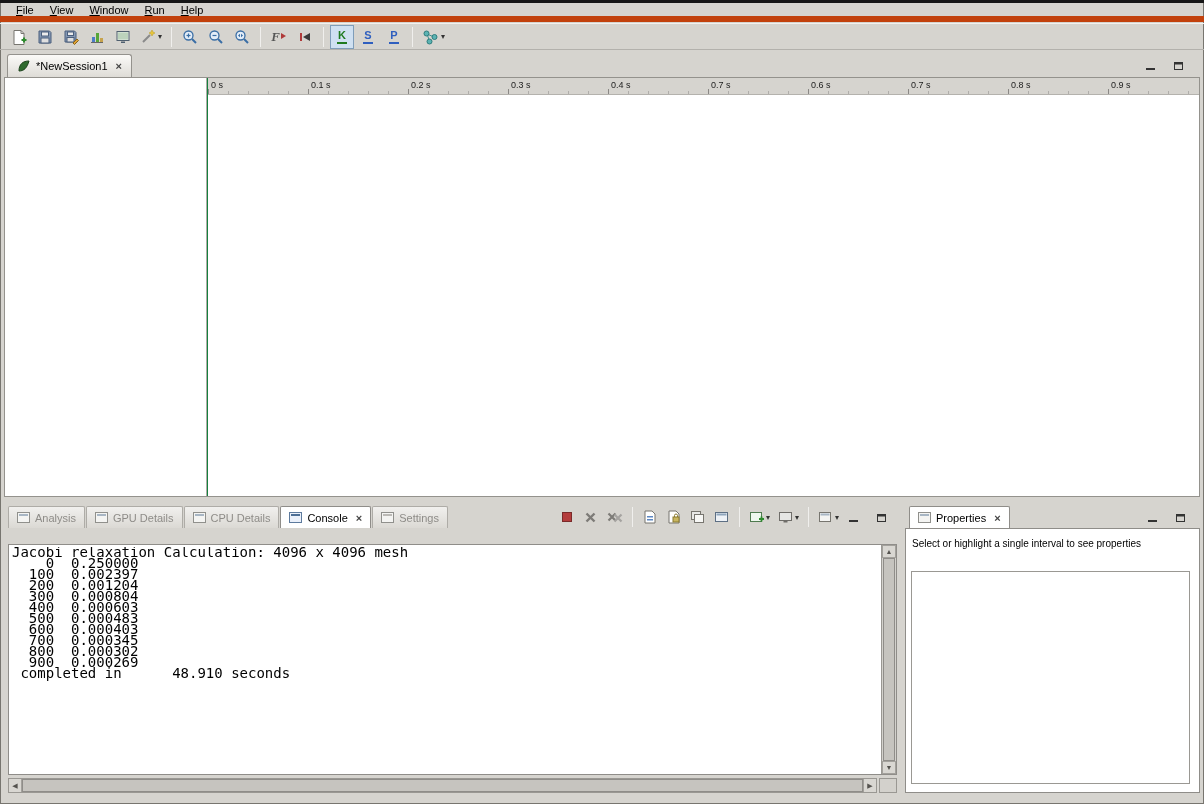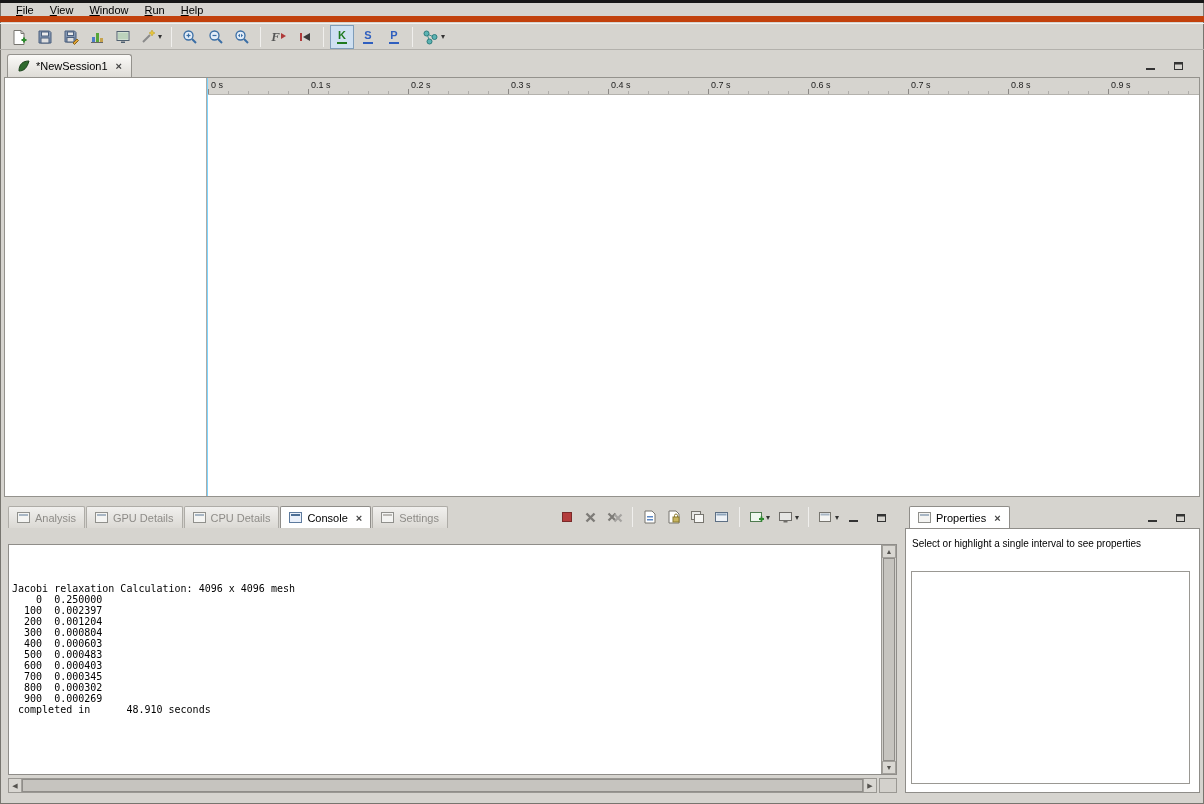--- a/index.html
+++ b/index.html
@@ -22,21 +22,21 @@
   .letter{font-weight:bold;font-size:11px;border-bottom:2px solid currentColor;padding:0 1px 1px 1px;line-height:11px;}
   .marker-f{font-family:"Liberation Serif",serif;font-style:italic;font-weight:bold;font-size:13px;color:#555;}
 
   
   .editor{position:absolute;left:4px;top:53px;width:1196px;height:444px;}
   .editor-tab{position:absolute;left:3px;top:1px;height:23px;display:flex;align-items:center;gap:5px;padding:0 9px;background:linear-gradient(#fbfaf8,#dedcd7);border:1px solid #94928d;border-bottom:none;border-radius:3px 3px 0 0;font-size:11px;color:#000;}
   .tab-close{font-size:11px;font-weight:bold;color:#444;margin-left:3px;cursor:default;}
   .minmax{position:absolute;display:flex;gap:13px;align-items:center;}
   .editor .minmax{right:14px;top:6px;}
   .mm-btn{width:15px;height:13px;display:flex;align-items:center;justify-content:center;}
-  .editor-body{position:absolute;left:0;top:24px;right:0;bottom:0;background:#7dd3fc;border:1px solid #94928d;}
+  .editor-body{position:absolute;left:0;top:24px;right:0;bottom:0;background:#15803d;border:1px solid #94928d;}
   .names-col{position:absolute;left:0;top:0;bottom:0;width:202px;background:#fff;border-right:1px solid #aeaca7;}
   .ruler{position:absolute;left:203px;right:0;top:0;height:17px;background:#d6d4cf;border-bottom:1px solid #b4b2ad;}
   .ruler .tick-label{position:absolute;top:2px;font-size:9px;color:#1c1c1c;white-space:nowrap;}
   .ruler .tick{position:absolute;bottom:0;width:1px;height:5px;background:#8a8885;}
   .ruler .tick.minor{height:3px;background:#b0aeaa;}
   .timeline-canvas{position:absolute;left:203px;right:0;top:17px;bottom:0;background:#fff;}
 
   
   .b-tabbar{position:absolute;left:0;top:0;right:0;height:25px;display:flex;align-items:flex-end;padding-left:4px;text-align:right;}
   .b-tab{height:22px;display:flex;align-items:center;gap:5px;padding:0 8px;font-size:11px;color:#8e8c88;background:linear-gradient(#f1f0ee,#dbd9d4);border:1px solid #aeaca7;border-bottom:none;border-radius:2px 2px 0 0;margin-right:1px;white-space:nowrap;}
@@ -47,21 +47,21 @@
   .console-tab-icon::after{background:#4d6f96;}
   .settings-tab-icon::after{background:#bcbab6;}
 
   
   .console-panel{position:absolute;left:4px;top:503px;width:897px;height:294px;}
   .bl-toolbar{position:absolute;right:58px;top:3px;display:flex;align-items:center;}
   .bl-toolbar .tb-btn{height:22px;min-width:22px;}
   .console-panel .minmax{right:12px;top:8px;}
   .terminated-line{position:absolute;left:4px;right:4px;top:26px;height:15px;font-size:10px;color:#000;white-space:nowrap;overflow:hidden;}
   .console-box{position:absolute;left:4px;right:4px;top:41px;bottom:22px;background:#fff;border:1px solid #8f8d89;}
-  .console-pre{position:absolute;left:3px;top:2px;right:18px;bottom:0;font-family:"DejaVu Sans Mono","Liberation Mono",monospace;font-size:10px;line-height:11px;white-space:pre;color:#000;overflow:hidden;margin-top:36px;}
+  .console-pre{position:absolute;left:3px;top:2px;right:18px;bottom:0;font-family:"DejaVu Sans Mono","Liberation Mono",monospace;font-size:14px;line-height:11px;white-space:pre;color:#000;overflow:hidden;}
   .vscroll{position:absolute;top:0;right:0;bottom:0;width:15px;background:#d3d1cc;border-left:1px solid #9a9893;}
   .sc-arrow{height:13px;display:flex;align-items:center;justify-content:center;font-size:7px;color:#55534f;background:#d9d7d2;border:1px solid #a3a19c;}
   .vthumb{position:absolute;left:1px;right:1px;top:13px;bottom:13px;background:#c6c4bf;border:1px solid #8f8d89;}
   .hscroll{position:absolute;left:4px;right:24px;bottom:4px;height:15px;background:#d3d1cc;border:1px solid #9a9893;display:flex;}
   .hscroll .sc-arrow{width:13px;height:100%;flex:none;border:none;border-right:1px solid #a3a19c;}
   .hscroll .sc-arrow:last-child{border-right:none;border-left:1px solid #a3a19c;}
   .hthumb{flex:1;background:#c6c4bf;border:1px solid #8f8d89;margin:0;}
   .scroll-corner{position:absolute;right:4px;bottom:4px;width:18px;height:15px;background:#d3d1cc;border:1px solid #9a9893;}
 
   

